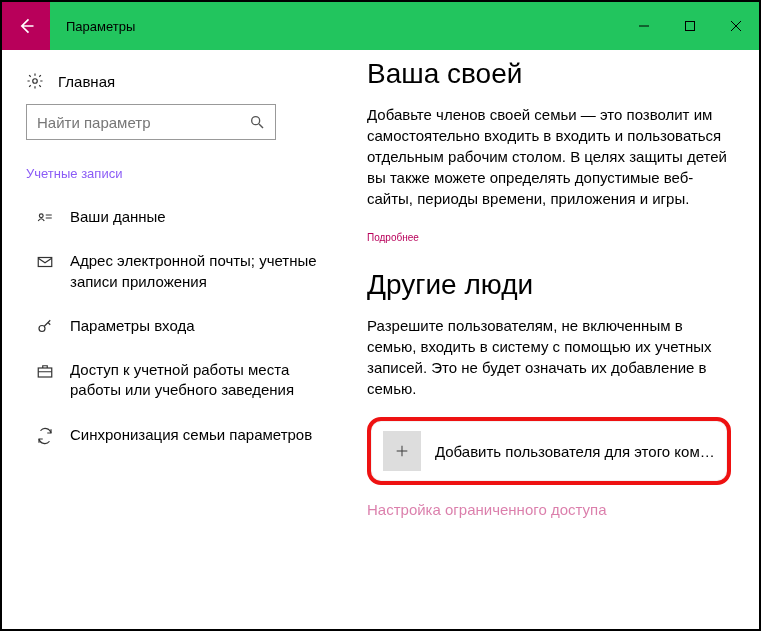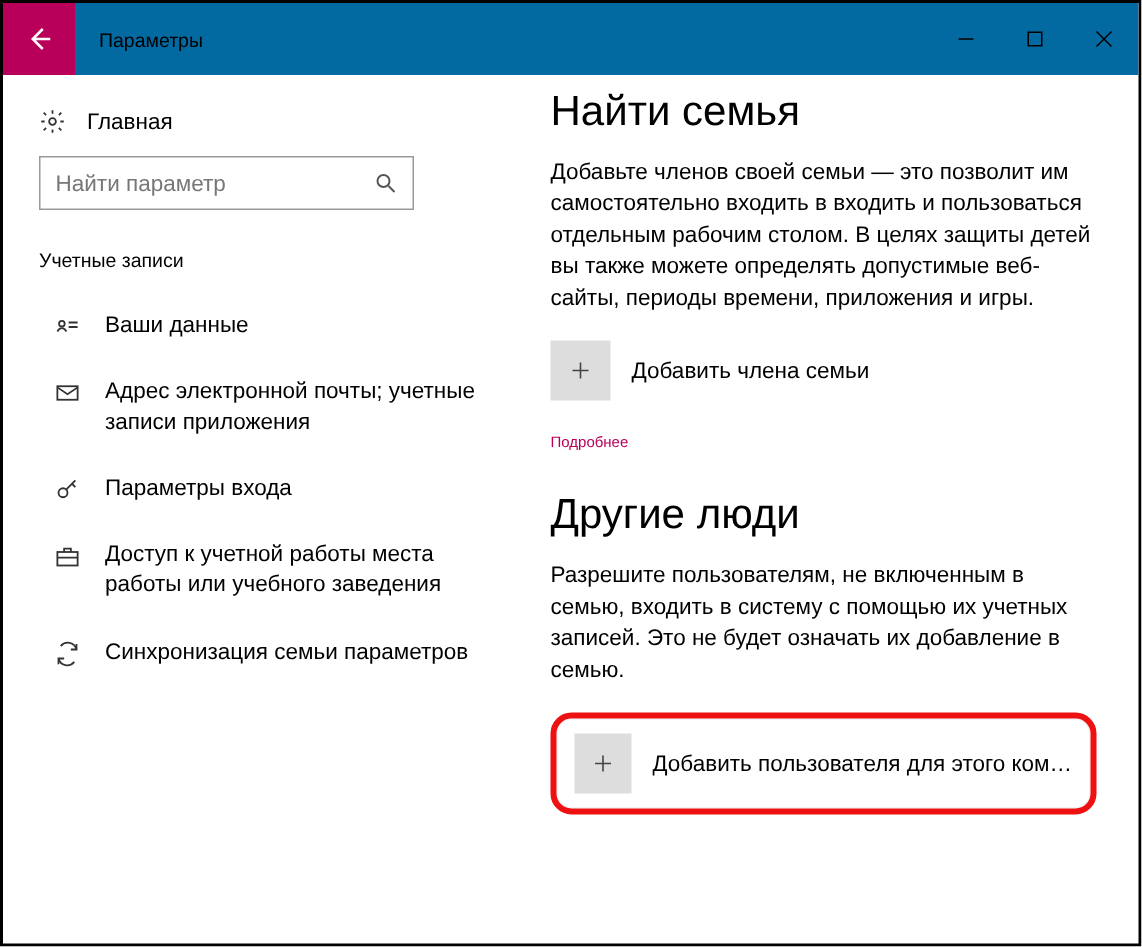--- a/index.html
+++ b/index.html
@@ -1,35 +1,35 @@
 <!DOCTYPE html>
 <html><head>
 <meta charset="utf-8">
 <style>
   * { box-sizing: border-box; margin: 0; padding: 0; }
   body { font-family: "Segoe UI", Tahoma, sans-serif; background: #fff; }
   .frame { width: 761px; height: 631px; border: 2px solid #000; position: relative; overflow: hidden; }
   .window { width: 100%; height: 100%; display: flex; flex-direction: column; }
-  .titlebar { height: 48px; display: flex; align-items: stretch; background: #0369a1; }
+  .titlebar { height: 48px; display: flex; align-items: stretch; background: #22c55e; }
   .back-btn { width: 48px; background: #b8005a; display: flex; align-items: center; justify-content: center; color: #fff; cursor: pointer; }
   .back-btn svg { width: 20px; height: 20px; }
   .title { flex: 1; display: flex; align-items: center; padding-left: 16px; font-size: 13px; color: #000; }
   .win-controls { display: flex; align-items: center; }
   .win-btn { width: 46px; height: 48px; display: flex; align-items: center; justify-content: center; cursor: pointer; }
   .win-btn svg { width: 12px; height: 12px; }
   .body { flex: 1; display: flex; overflow: hidden; }
   .sidebar { width: 345px; padding: 16px 0 0 24px; display: flex; flex-direction: column; }
   .home-row { display: flex; align-items: center; gap: 14px; padding: 6px 0 14px 0; cursor: pointer; }
   .home-row .icon { width: 18px; height: 18px; display:flex; align-items:center; justify-content:center;}
   .home-row span.label { font-size: 15px; }
   .search-box { width: 250px; height: 36px; border: 1px solid #999; display: flex; align-items: center; padding: 0 10px; margin-bottom: 20px; }
   .search-box input { flex: 1; border: none; outline: none; font-size: 15px; font-family: inherit; color: #555; }
   .search-box input::placeholder { color: #777; }
   .search-box .icon { width: 16px; height:16px; color:#555; }
-  .category { font-size: 13px; color: #000000; padding: 6px 0 14px 0; }
+  .category { font-size: 13px; color: #8b5cf6; padding: 6px 0 14px 0; }
   .nav-list { display: flex; flex-direction: column; }
   .nav-item { display: flex; align-items: flex-start; gap: 16px; padding: 12px 8px 12px 10px; cursor: pointer; position: relative; }
   .nav-item .icon { width: 18px; height: 18px; flex-shrink: 0; margin-top: 2px; display:flex; align-items:center; justify-content:center; color:#333;}
   .nav-item .label { font-size: 15px; line-height: 1.35; color: #000; padding-right: 20px; }
   .nav-item.active::before { content:""; position:absolute; left:-24px; top:8px; bottom:8px; width:4px; background:#b8005a; }
   .nav-item.active .label { color: #b8005a; }
   .nav-item.active .icon { color: #b8005a; }
   .content { flex: 1; padding: 8px 28px 0 20px; overflow: hidden; }
   h1 { font-weight: 400; font-size: 28px; margin-bottom: 14px; }
   .desc { font-size: 15px; line-height: 1.4; color: #000; margin-bottom: 18px; }
@@ -144,45 +144,37 @@
                   <path d="M20 8a8 8 0 0 0-14-3M4 16a8 8 0 0 0 14 3"></path>
                   <path d="M20 3v5h-5M4 21v-5h5"></path>
                 </svg>
               </span>
           <span class="label">Синхронизация семьи параметров</span>
         </div>
       </div>
     </div>
 
     <div class="content">
-      <h1>Найти семья</h1>
+      <h1>Ваша своей</h1>
       <p class="desc">Добавьте членов своей семьи — это позволит им самостоятельно входить в входить и пользоваться отдельным рабочим столом. В целях защиты детей вы также можете определять допустимые веб-сайты, периоды времени, приложения и игры.</p>
-      <div class="add-btn">
-        <div class="plus-box">
-              <svg viewBox="0 0 24 24" fill="none" stroke="#444" stroke-width="1.6">
-                <line x1="12" y1="4" x2="12" y2="20"></line>
-                <line x1="4" y1="12" x2="20" y2="12"></line>
-              </svg>
-            </div>
-        <span class="add-label">Добавить члена семьи</span>
-      </div>
       <span class="link">Подробнее</span>
 
       <h1>Другие люди</h1>
       <p class="desc">Разрешите пользователям, не включенным в семью, входить в систему с помощью их учетных записей. Это не будет означать их добавление в семью.</p>
 
       <div class="highlight-wrap">
         <div class="add-btn">
           <div class="plus-box">
                 <svg viewBox="0 0 24 24" fill="none" stroke="#444" stroke-width="1.6">
                   <line x1="12" y1="4" x2="12" y2="20"></line>
                   <line x1="4" y1="12" x2="20" y2="12"></line>
                 </svg>
               </div>
           <span class="add-label">Добавить пользователя для этого компь…</span>
         </div>
       </div>
 
+      <div class="truncated-link">Настройка ограниченного доступа</div>
     </div>
   </div>
 
 </div>
 </div>
 
 </body></html>

